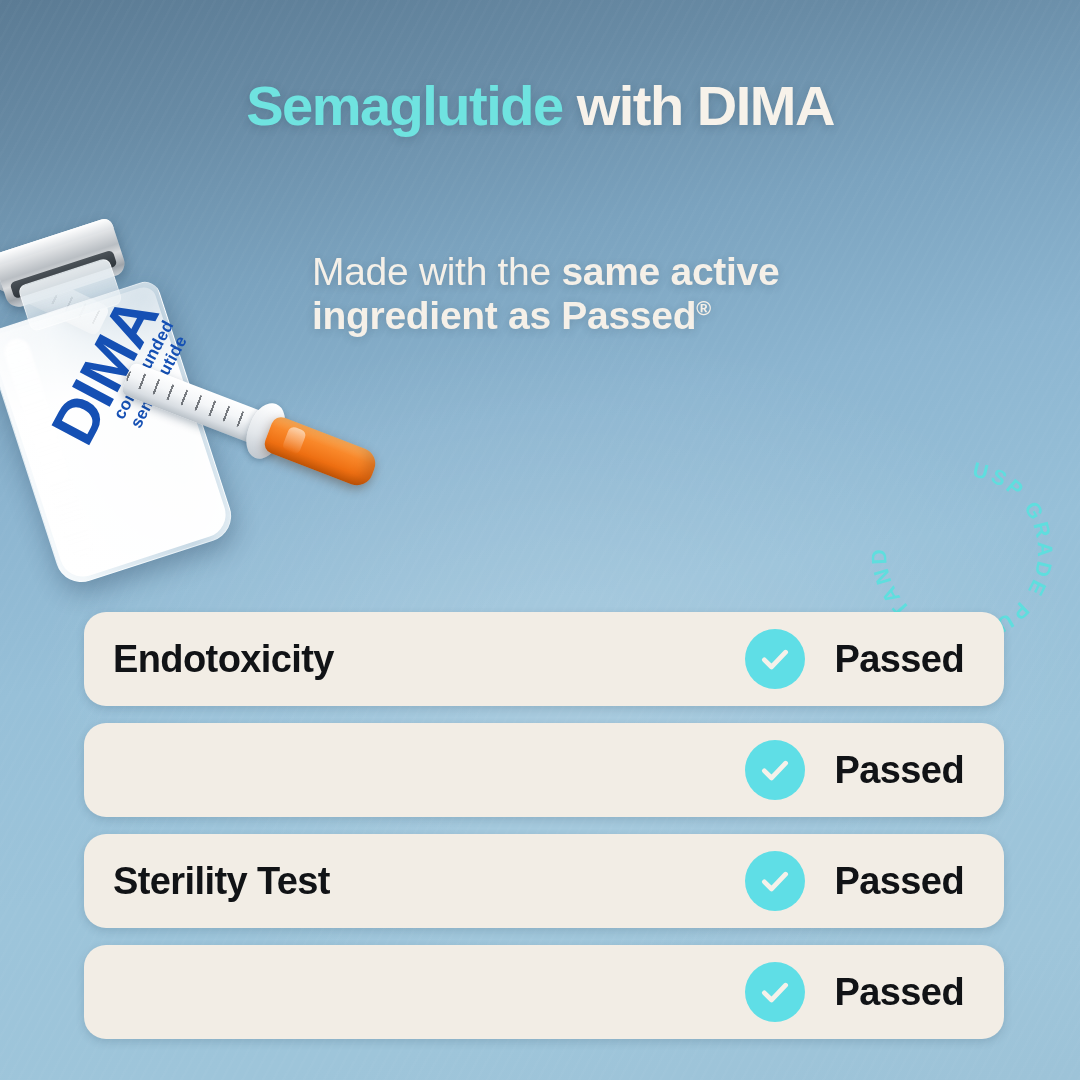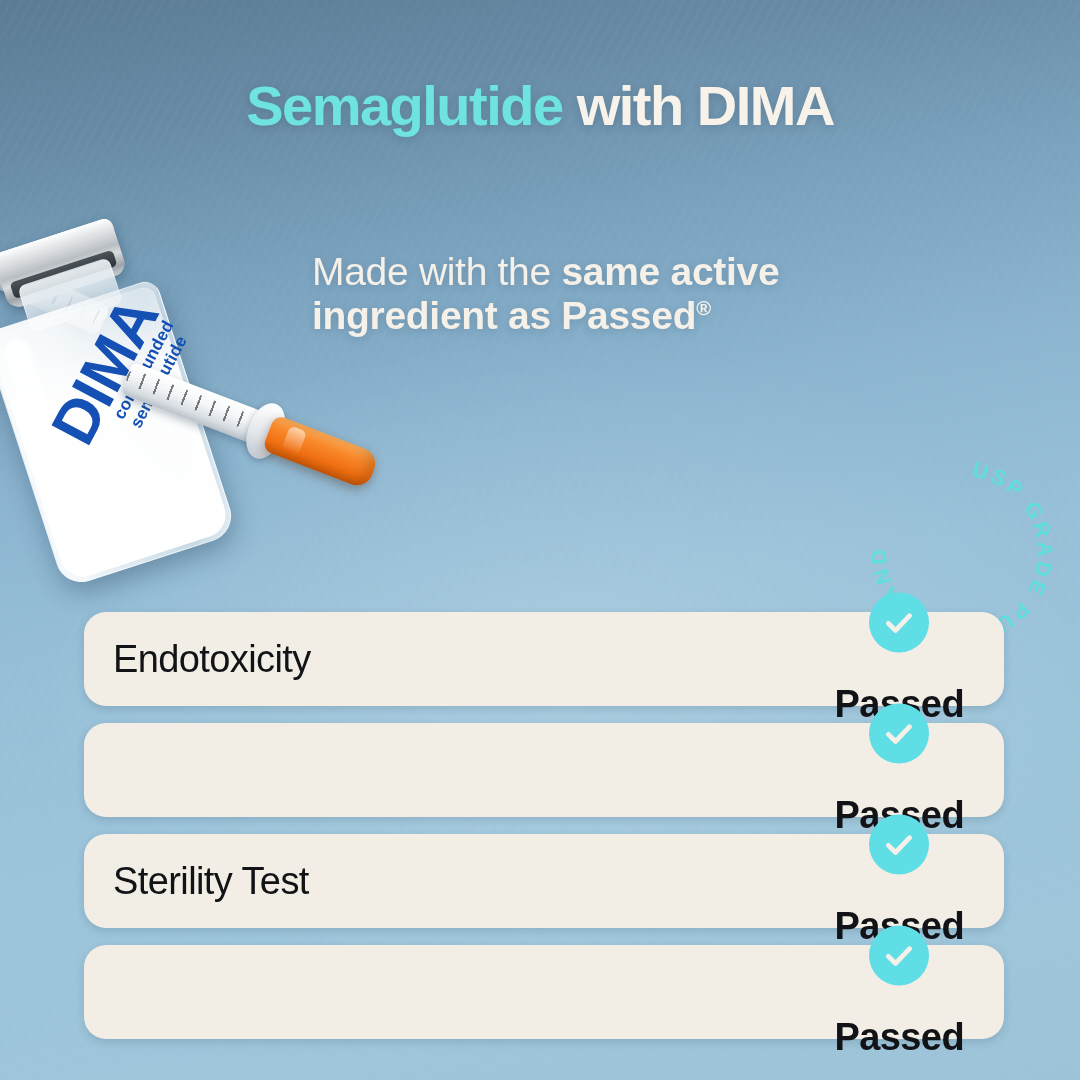--- a/index.html
+++ b/index.html
@@ -190,27 +190,27 @@
     position:relative;
     height:94px;
     margin-bottom:17px;
     background:#f2ede5;
     border-radius:22px;
     box-shadow:0 3px 9px rgba(30,60,85,.17);
     display:flex; align-items:center;
   }
   .row-label {
     margin-left:29px;
-    font-size:38px; font-weight:normal; color:#111316;
+    font-size:38px; font-weight:bold; color:#111316;
     letter-spacing:-.6px;
   }
   .row-right {
     position:absolute; right:40px; top:50%;
     transform:translateY(-50%);
-    display:flex; align-items:center; gap:30px;flex-direction:column;
+    display:flex; align-items:center; gap:30px;
   }
   .check-badge {
     width:60px; height:60px; border-radius:50%;
     background:#5fdee6;
     display:flex; align-items:center; justify-content:center;
     flex:0 0 auto;
   }
   .check-badge svg { width:34px; height:34px; display:block; }
   .row-status {
     font-size:38px; font-weight:bold; color:#111316;

